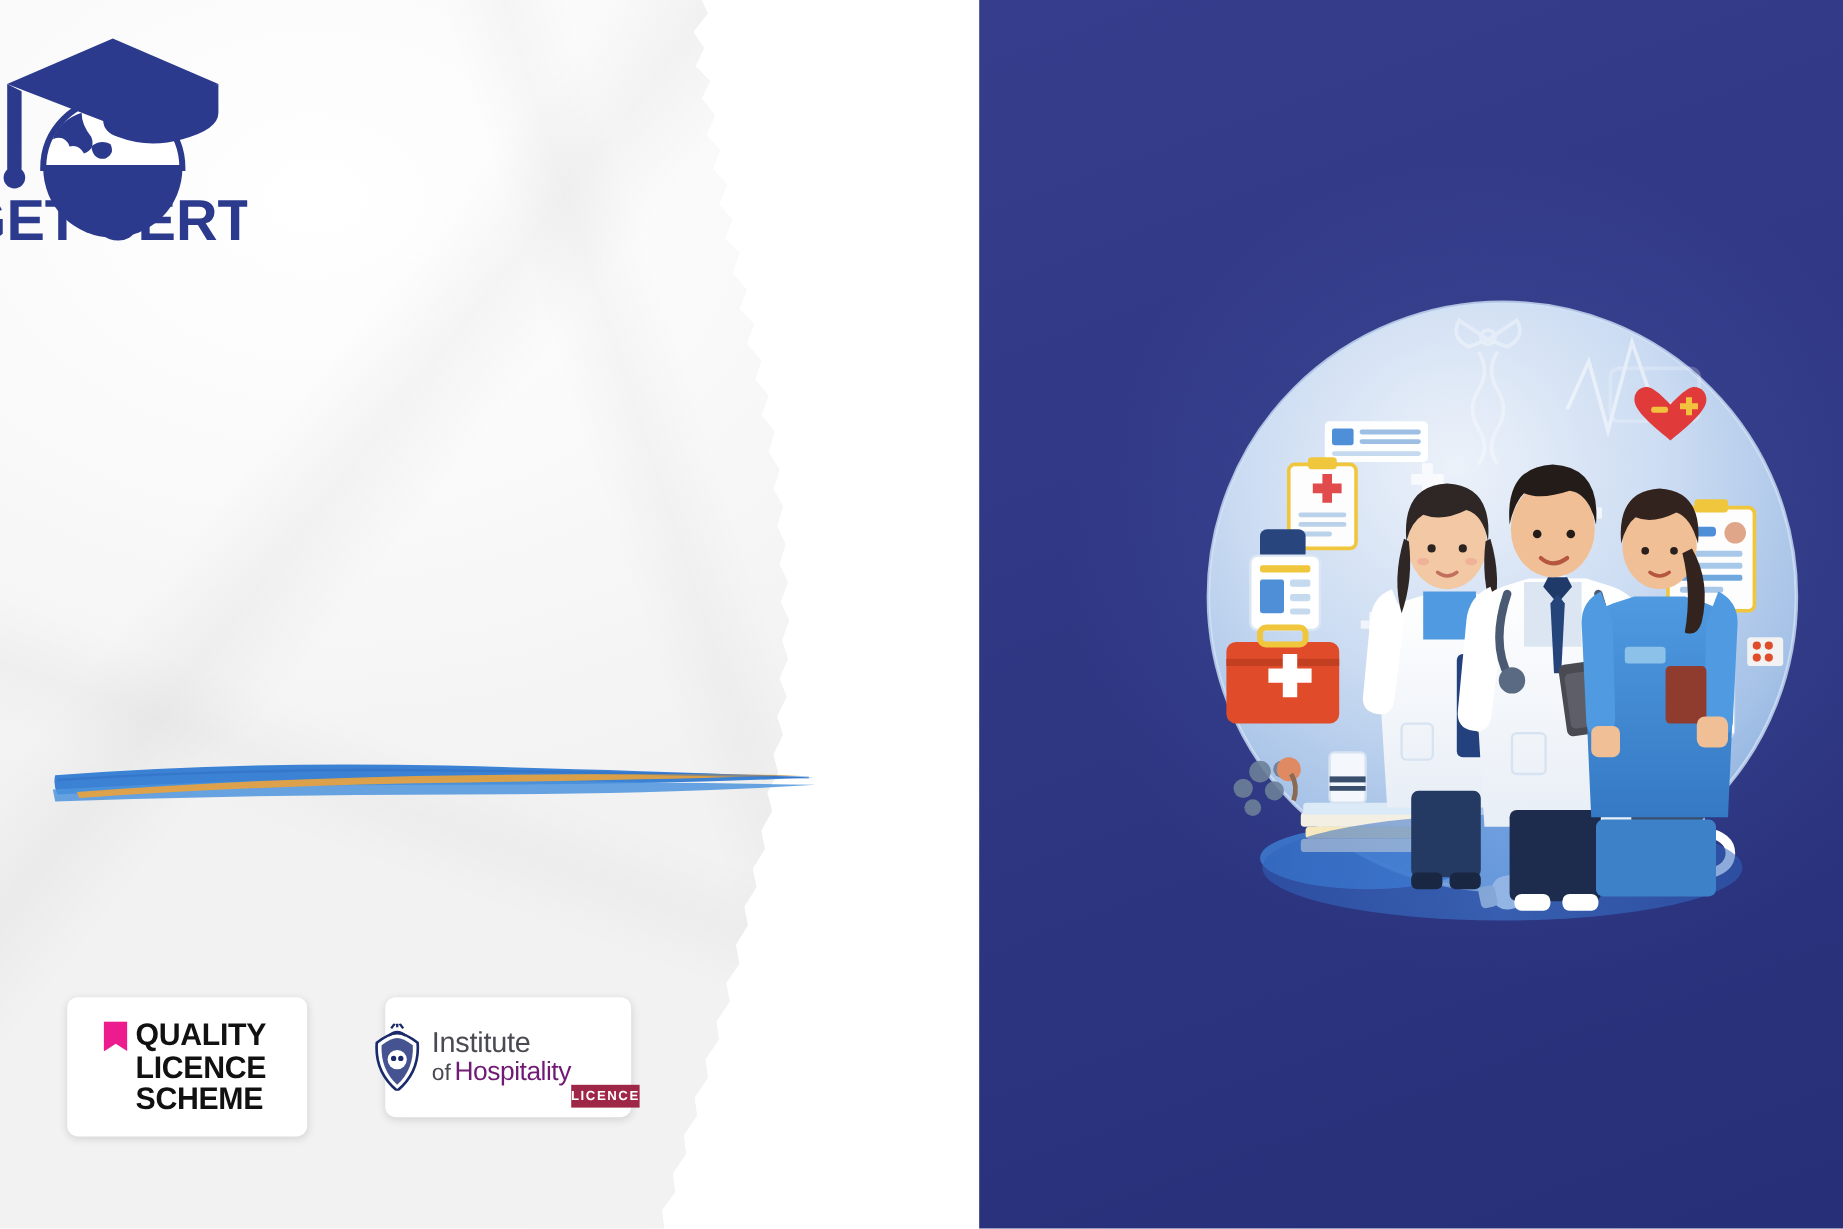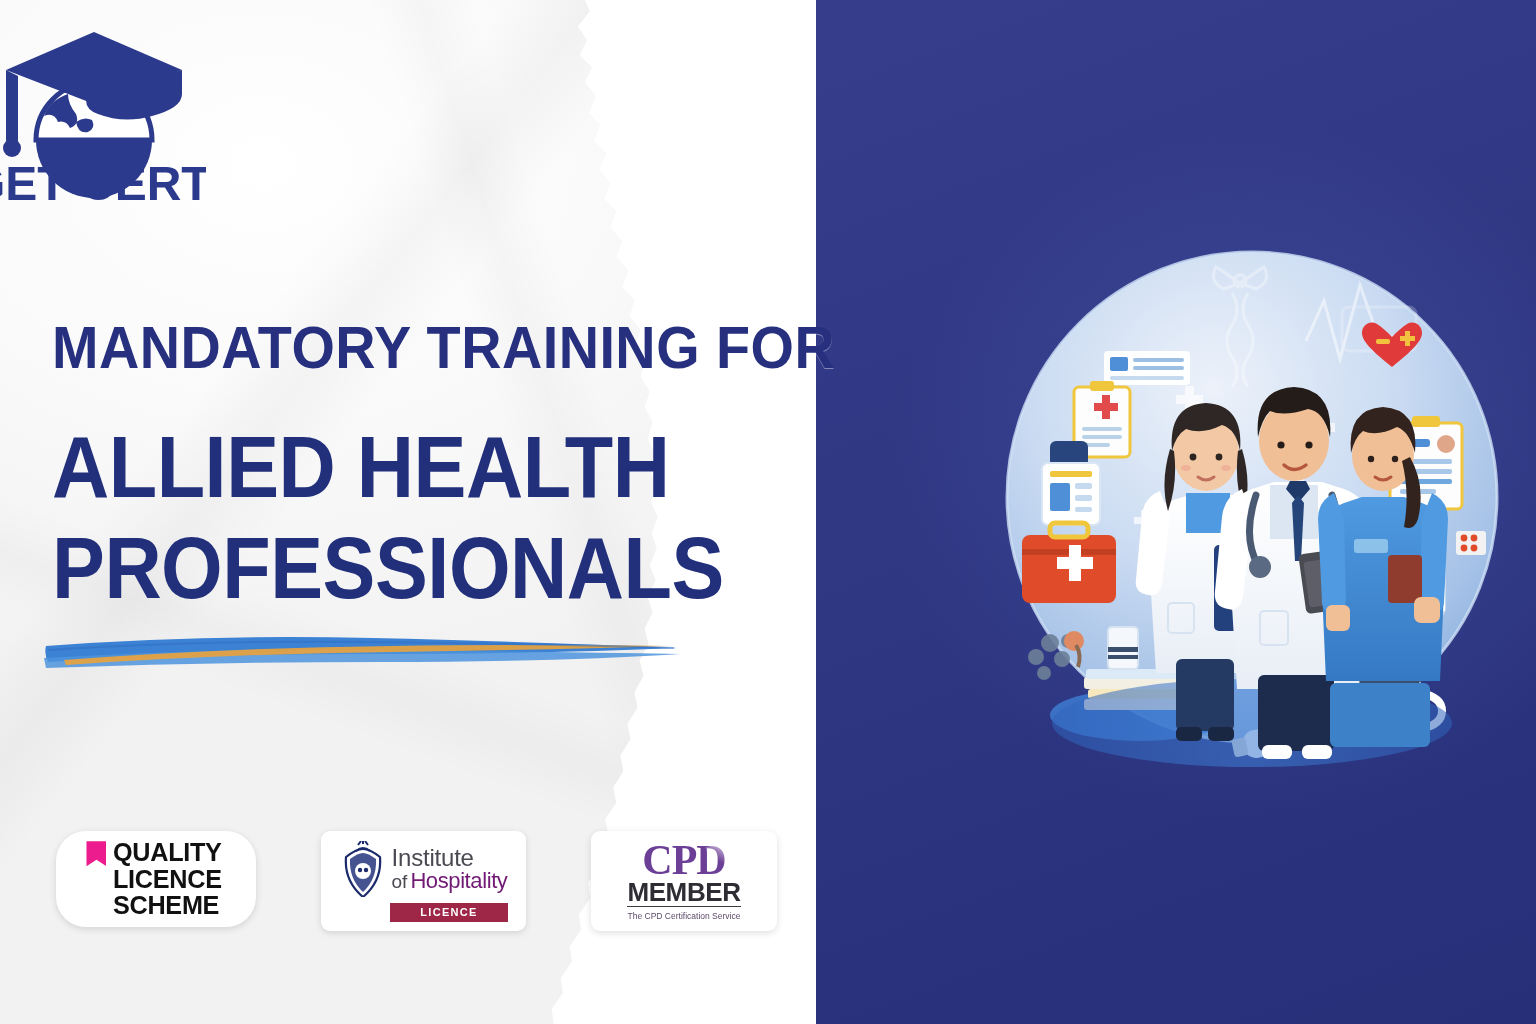--- a/index.html
+++ b/index.html
@@ -139,23 +139,22 @@
   }
   .badge {
     background: #ffffff;
     border-radius: 9px;
     box-shadow: 0 2px 7px rgba(0,0,0,0.13);
     display: flex;
     align-items: center;
     justify-content: center;
   }
   .badge-qls {
-    width: 200px; height: 96px;
+    width: 200px; height: 116px;
     padding: 9px 12px;
-    border-radius: 30px;
   }
   .qls-inner { display: flex; align-items: flex-start; gap: 7px; }
   .qls-ribbon {
     width: 20px; height: 25px;
     background: #ec1c8e;
     -webkit-clip-path: polygon(0 0, 100% 0, 100% 100%, 50% 74%, 0 100%);
     clip-path: polygon(0 0, 100% 0, 100% 100%, 50% 74%, 0 100%);
     flex: none;
     margin-top: 2px;
   }
@@ -166,21 +165,21 @@
     line-height: 1.02;
     color: #111111;
     letter-spacing: -0.3px;
     transform: scaleX(0.97);
     transform-origin: left top;
   }
 
   .badge-ioh {
     width: 205px; height: 100px;
     padding: 8px 12px;
-    flex-direction: column;
+    flex-direction: row;
     justify-content: center;
   }
   .ioh-top { display: flex; align-items: center; gap: 6px; }
   .ioh-crest { width: 46px; height: 56px; flex: none; }
   .ioh-crest svg { display:block; width:100%; height:100%; }
   .ioh-words { line-height: 1.0; }
   .ioh-institute {
     font-family: "Liberation Sans", sans-serif;
     font-size: 24px;
     color: #4a4a52;
@@ -518,25 +517,20 @@
 
         <path d="M118 8 L206 46 L118 80 L30 46z"></path>
         <path d="M150 62 L206 46 v24 q0 14 -30 22 q-28 8 -54 -2 q-12 -4 -12 -14 v-8z" fill="#2b3a8c"></path>
         <path d="M30 46 v70 q0 6 6 6 q6 0 6 -6 V52z"></path>
         <circle cx="36" cy="124" r="9"></circle>
       </g>
       <text x="-8" y="176" font-family="Liberation Sans Narrow, Liberation Sans, sans-serif" font-size="48" font-weight="bold" fill="#2b3a8c" letter-spacing="0">GET CERTIFY</text>
     </svg>
   </div>
 
-  <div class="headline-block">
-    <div class="kicker">MANDATORY TRAINING FOR</div>
-    <div class="main-line main-line-1">ALLIED HEALTH</div>
-    <div class="main-line main-line-2">PROFESSIONALS</div>
-  </div>
 
   <div class="brush">
     <svg viewBox="0 0 640 46" xmlns="http://www.w3.org/2000/svg" preserveAspectRatio="none">
       <path d="M4 18 Q160 6 330 10 Q500 14 636 20 Q500 26 330 26 Q160 26 6 34 Q2 26 4 18z" fill="#3b81d4"></path>
       <path d="M2 30 Q170 20 340 22 Q510 24 638 26 Q510 34 340 34 Q170 34 4 40z" fill="#4e94dd" opacity="0.85"></path>
       <path d="M22 32 Q180 20 350 18 Q500 16 626 18 Q500 22 350 24 Q180 26 24 37z" fill="#e8a33d" opacity="0.92"></path>
       <path d="M6 22 Q160 12 330 14 Q500 16 632 20" stroke="#2f6ec0" stroke-width="2" fill="none" opacity="0.5"></path>
     </svg>
   </div>
 
@@ -572,21 +566,16 @@
             <span class="ioh-of">of</span>
             <span class="ioh-hospitality">Hospitality</span>
           </span>
         </span>
       </div>
       <div class="ioh-endorsed">
         <span>LICENCE</span>
       </div>
     </div>
 
-    <div class="badge badge-cpd">
-      <div class="cpd-mark">CPD</div>
-      <div class="cpd-member">MEMBER</div>
-      <div class="cpd-sub">The CPD Certification Service</div>
-    </div>
 
   </div>
 
 </div>
 
 </body></html>

